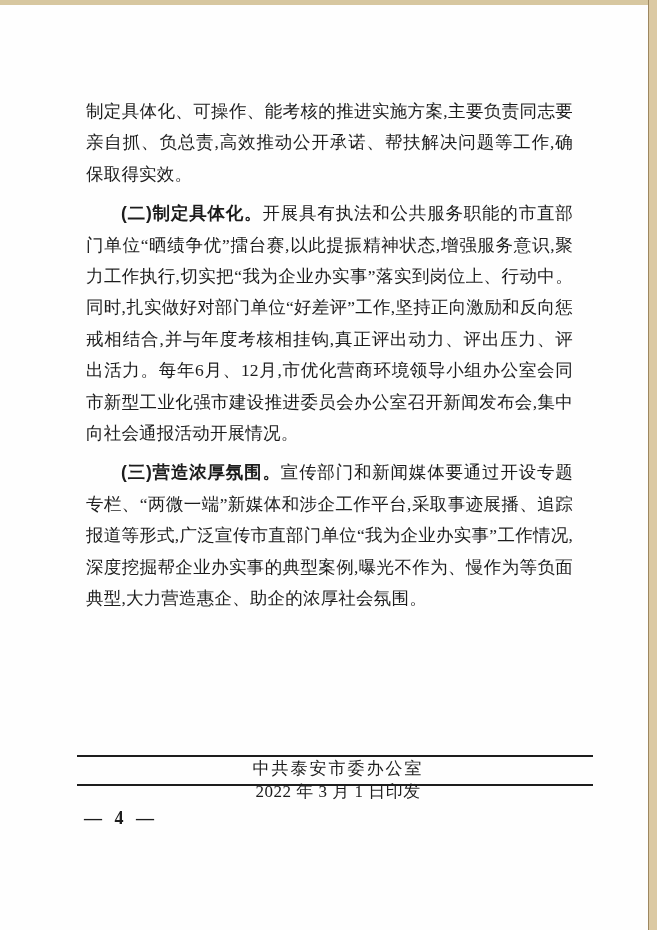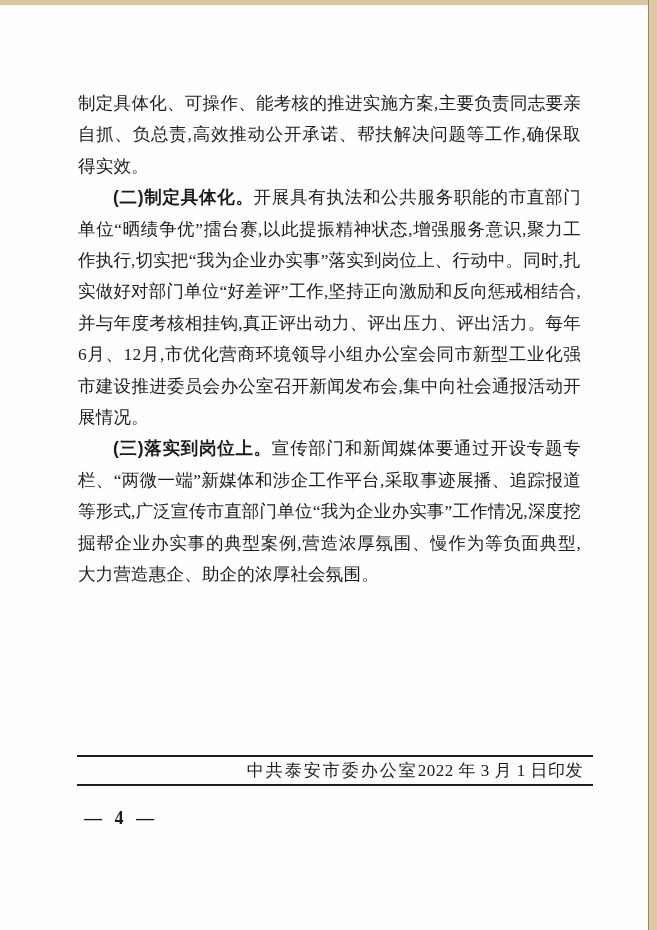--- a/index.html
+++ b/index.html
@@ -31,45 +31,46 @@
     position: absolute;
     left: 78px;
     top: 88px;
     width: 503px;
     font-size: 17.5px;
     line-height: 31.4px;
     text-align: justify;
     letter-spacing: 0.2px;
   }
   .content p {
-    margin: 0;
+    margin: 8px;
     padding: 0;
   }
   .content p.indent {
     text-indent: 2em;
   }
   .lead {
     font-weight: 700;
     font-family: "Liberation Sans", "DejaVu Sans", sans-serif;
   }
   
   .colophon {
     position: absolute;
     left: 77px;
     top: 755px;
     width: 516px;
     height: 31px;
     box-sizing: border-box;
     border-top: 2px solid #1d1d1d;
     border-bottom: 2px solid #1d1d1d;
     display: flex;
-    justify-content: flex-end;
+    justify-content: flex-start;
     align-items: center;
     padding: 0 10px 0 16px;
     font-size: 17px;
+    flex-direction: column;
   }
   .colophon .issuer {
     letter-spacing: 2px;
   }
   .colophon .print-date {
     letter-spacing: 0.5px;
   }
   
   .page-number {
     position: absolute;
@@ -82,21 +83,21 @@
 </style>
 </head>
 <body style="background: rgb(254, 254, 254); color: rgb(28, 28, 28);">
 
 <div class="top-strip" style="background: rgb(215, 199, 160);"></div>
 <div class="right-strip" style="background: rgb(219, 201, 163); border-left: 1px solid rgb(157, 135, 96);"></div>
 
 <div class="content">
   <p><span>制定具体化、可操作、能考核的推进实施方案,主要负责同志要亲自抓、负总责,高效推动公开承诺、帮扶解决问题等工作,确保取得实效。</span></p>
   <p class="indent"><span class="lead">(二)制定具体化。</span><span>开展具有执法和公共服务职能的市直部门单位“晒绩争优”擂台赛,以此提振精神状态,增强服务意识,聚力工作执行,切实把“我为企业办实事”落实到岗位上、行动中。同时,扎实做好对部门单位“好差评”工作,坚持正向激励和反向惩戒相结合,并与年度考核相挂钩,真正评出动力、评出压力、评出活力。每年6月、12月,市优化营商环境领导小组办公室会同市新型工业化强市建设推进委员会办公室召开新闻发布会,集中向社会通报活动开展情况。</span></p>
-  <p class="indent"><span class="lead">(三)落实到岗位上。</span><span>宣传部门和新闻媒体要通过开设专题专栏、“两微一端”新媒体和涉企工作平台,采取事迹展播、追踪报道等形式,广泛宣传市直部门单位“我为企业办实事”工作情况,深度挖掘帮企业办实事的典型案例,营造浓厚氛围、慢作为等负面典型,大力营造惠企、助企的浓厚社会氛围。</span></p>
+  <p class="indent"><span class="lead">(三)营造浓厚氛围。</span><span>宣传部门和新闻媒体要通过开设专题专栏、“两微一端”新媒体和涉企工作平台,采取事迹展播、追踪报道等形式,广泛宣传市直部门单位“我为企业办实事”工作情况,深度挖掘帮企业办实事的典型案例,曝光不作为、慢作为等负面典型,大力营造惠企、助企的浓厚社会氛围。</span></p>
 </div>
 
 <div class="colophon">
   <span class="issuer">中共泰安市委办公室</span>
   <span class="print-date">2022 年 3 月 1 日印发</span>
 </div>
 
 <div class="page-number">— 4 —</div>
 
 </body></html>

